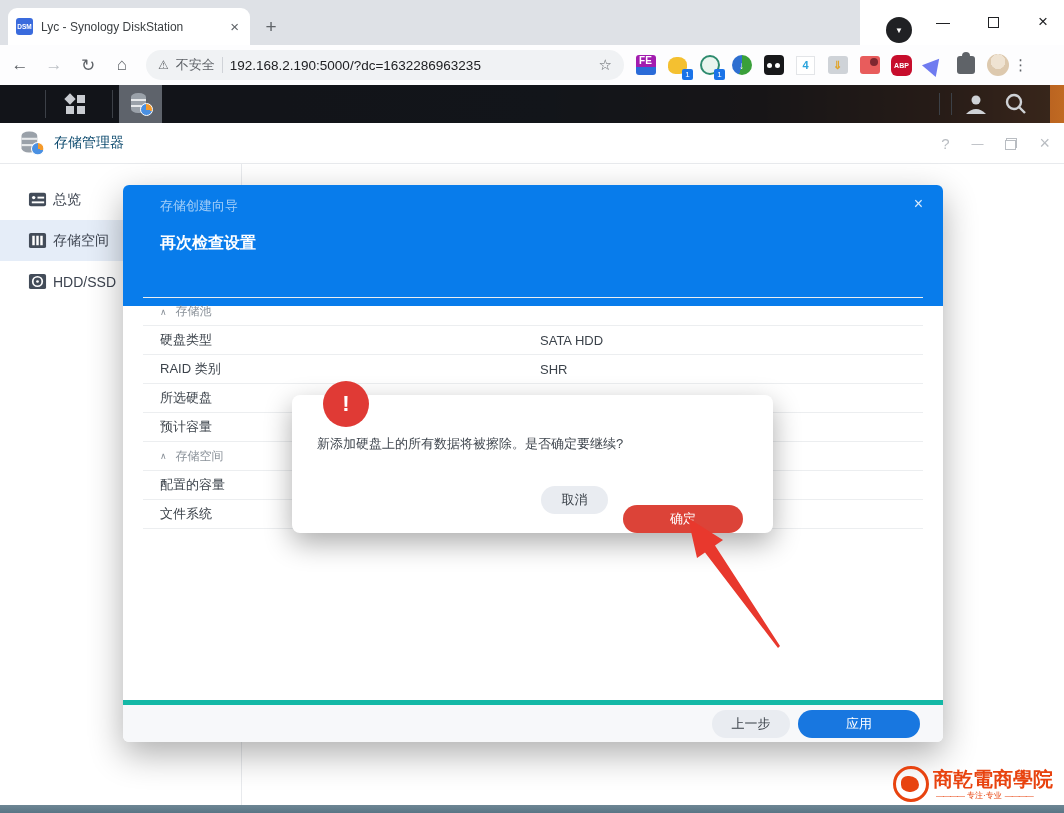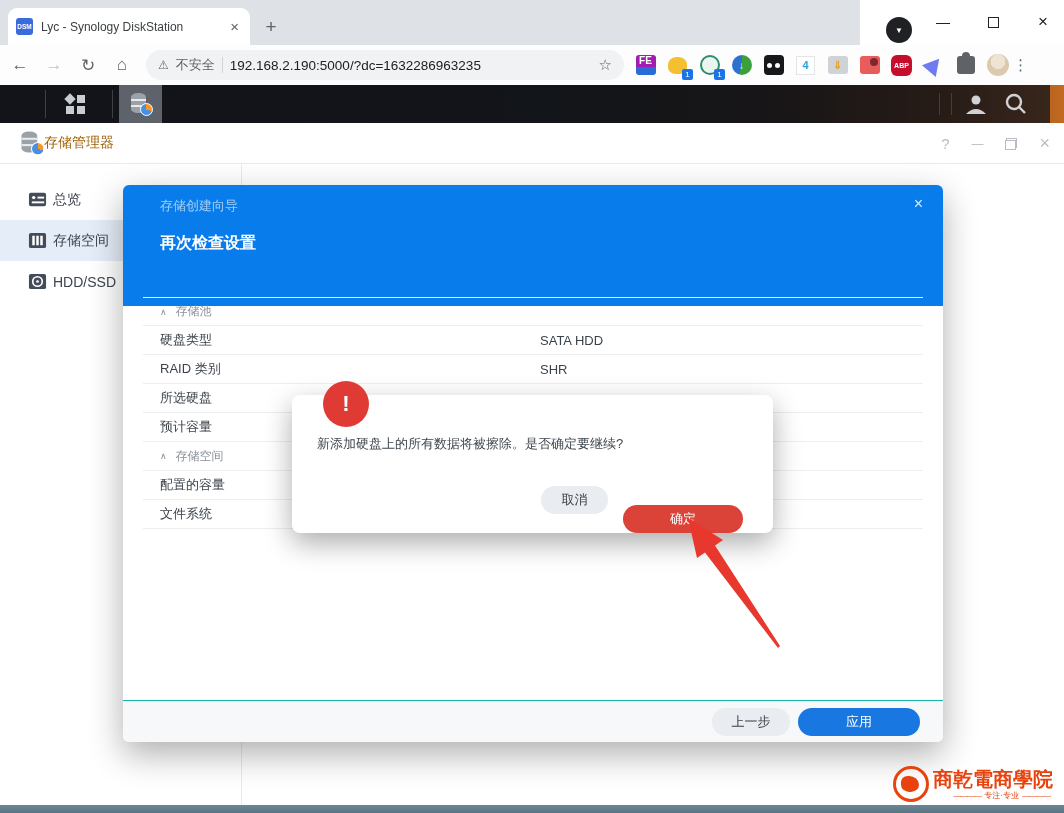--- a/index.html
+++ b/index.html
@@ -82,21 +82,21 @@
   .db-cyl { position:absolute; left:2px; top:1px; width:15px; height:20px; background:#9aa1a9; border-radius:7px/4px; }
   .db-cyl::before, .db-cyl::after { content:""; position:absolute; left:0; width:15px; height:2px; background:#e8eaec; }
   .db-cyl::before { top:6px; } .db-cyl::after { top:12px; }
   .db-pie { position:absolute; right:0; bottom:0; width:13px; height:13px; border-radius:50%;
             background:conic-gradient(#f59a2a 0 30%, #4a90e2 30% 100%); border:1px solid #fff; }
 
   
   .sm-window { left:0; top:123px; width:1064px; height:682px; background:#fff; border-radius:0 0 6px 6px; }
   .sm-titlebar { position:absolute; left:0; top:0; width:100%; height:41px; background:#fff;
                  border-bottom:1px solid #e8eaed; display:flex; align-items:center; }
-  .sm-title { color:#a16207; font-size:14px; margin-left:0; }
+  .sm-title { color:#0c4a6e; font-size:14px; margin-left:10px; }
   .sm-ctrls { position:absolute; right:14px; top:0; height:41px; display:flex; align-items:center; gap:22px;
               color:#b9bdc2; font-size:15px; }
   .restore-ic { position:relative; width:12px; height:12px; }
   .restore-ic::before { content:""; position:absolute; right:0; top:0; width:9px; height:8px; border:1.5px solid #b9bdc2; }
   .restore-ic::after { content:""; position:absolute; left:0; bottom:0; width:9px; height:8px; border:1.5px solid #b9bdc2; background:#fff; }
 
   .sm-sidebar { position:absolute; left:0; top:41px; width:242px; height:641px; background:#fff;
                 border-right:1px solid #e8eaed; padding-top:15px; }
   .side-item { height:41px; display:flex; align-items:center; gap:6px; padding-left:28px;
                font-size:14px; color:#3d4450; }
@@ -111,21 +111,21 @@
   .wiz-close { position:absolute; right:20px; top:10px; font-size:16px; color:rgba(255,255,255,0.85); }
   .wiz-step { position:absolute; left:37px; top:48px; font-size:16px; font-weight:bold; color:#fff; }
   .wiz-body { position:absolute; left:20px; top:112px; width:780px; }
   .wiz-row { height:29px; display:flex; align-items:center; border-bottom:1px solid #eceef0; position:relative; }
   .wiz-row:first-child { border-top:1px solid #eceef0; }
   .row-section { padding-left:17px; gap:9px; color:#8a9199; font-size:12px; }
   .chev { font-size:9px; color:#8a9199; }
   .row-label { padding-left:17px; font-size:13px; color:#3c434b; }
   .row-value { position:absolute; left:397px; font-size:13px; color:#3c434b; }
   .wiz-footer { position:absolute; left:0; bottom:0; width:100%; height:42px; background:#f7f8fa;
-                border-top:1px solid #14b8a6; border-radius:0 0 6px 6px;
+                border-top:5px solid #14b8a6; border-radius:0 0 6px 6px;
                 display:flex; align-items:center; justify-content:flex-end; gap:8px; padding-right:23px; }
   .btn { height:28px; border-radius:14px; border:none; font-size:13px; display:flex; align-items:center;
          justify-content:center; font-family:inherit; }
   .btn-gray { background:#e9ecf1; color:#3a4149; }
   .btn-back { width:78px; }
   .btn-apply { width:122px; background:#1877e0; color:#fff; }
 
   
   .confirm { left:292px; top:395px; width:481px; height:138px; background:#fff; border-radius:8px;
              box-shadow:0 10px 28px rgba(0,0,0,0.33); }
@@ -135,21 +135,21 @@
   .confirm-msg { position:absolute; left:25px; top:40px; font-size:13px; color:#40474f; }
   .btn-cancel { position:absolute; left:249px; top:91px; width:67px; }
   .btn-ok { position:absolute; left:331px; top:91px; width:120px; background:#dc4338; color:#fff;margin-top:19px; }
 
   
   .arrow-svg { left:650px; top:505px; width:140px; height:150px; }
   .watermark { left:893px; top:763px; width:170px; height:42px; display:flex; align-items:center; gap:4px; }
   .wm-logo { width:36px; height:36px; border-radius:50%; border:3px solid #e8430f; position:relative; flex:0 0 auto; }
   .wm-logo::after { content:""; position:absolute; left:5px; top:7px; width:18px; height:16px;
                     background:#e8430f; border-radius:40% 60% 50% 50%; }
-  .wm-text { display:flex; flex-direction:column; align-items:flex-end; }
+  .wm-text { display:flex; flex-direction:column; align-items:flex-start; }
   .wm-title { font-size:20px; font-weight:bold; color:#e8430f; white-space:nowrap; line-height:22px;
               font-family:"Liberation Serif", serif; }
   .wm-sub { font-size:8px; color:#e8430f; white-space:nowrap; }
   .wm-sub::before, .wm-sub::after { content:"————"; letter-spacing:-1px; margin:0 3px; }
   .bottom-strip { left:0; top:805px; width:1064px; height:8px; background:linear-gradient(#6d8694,#597585); }
 </style>
 </head>
 <body>
 
 <div class="abs tabstrip">

